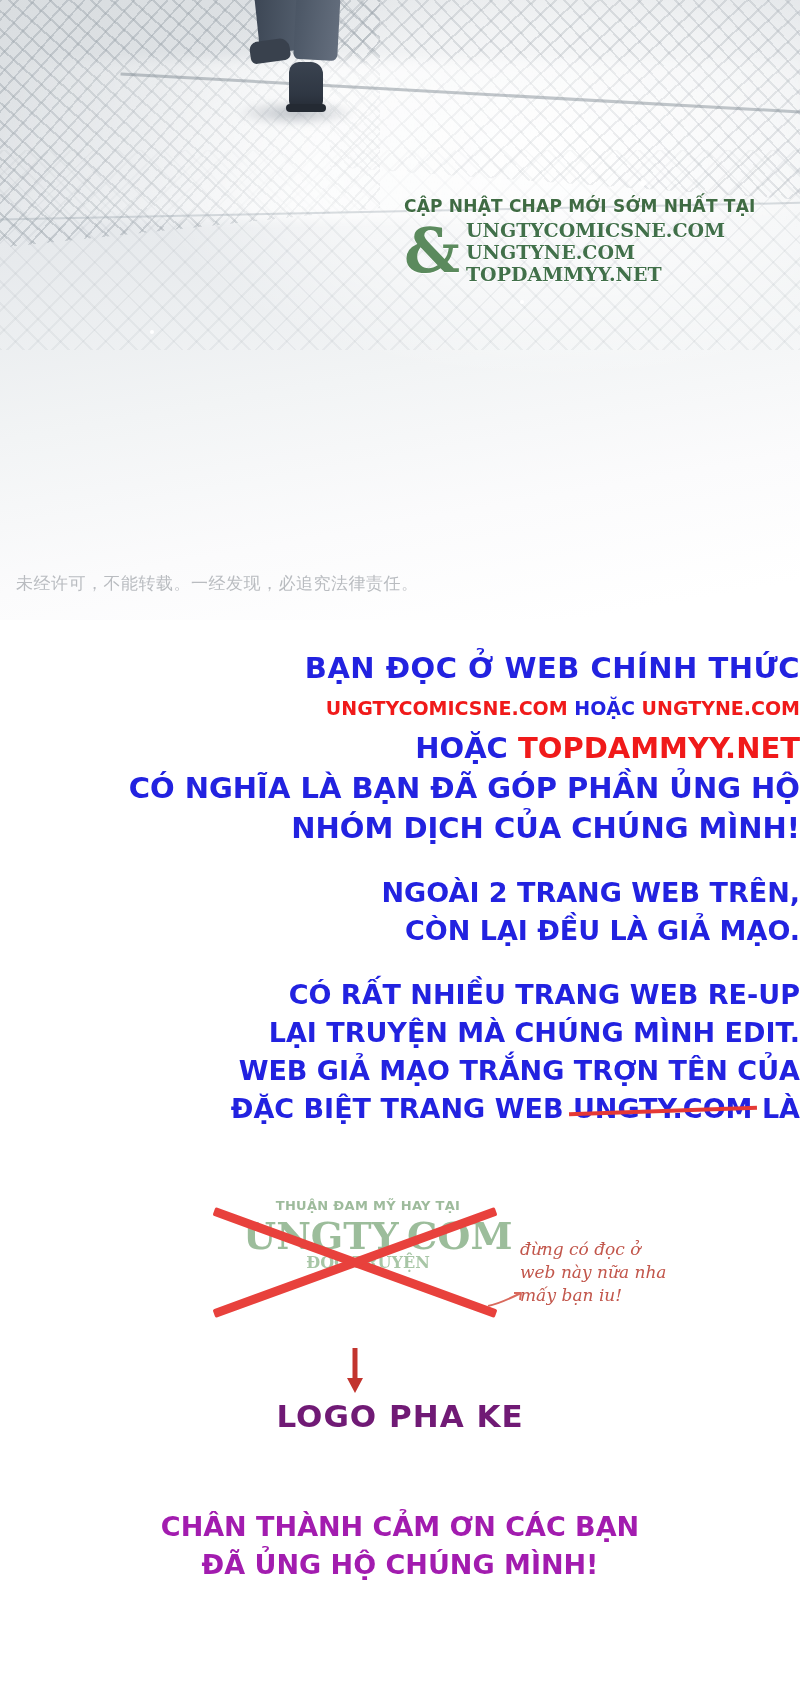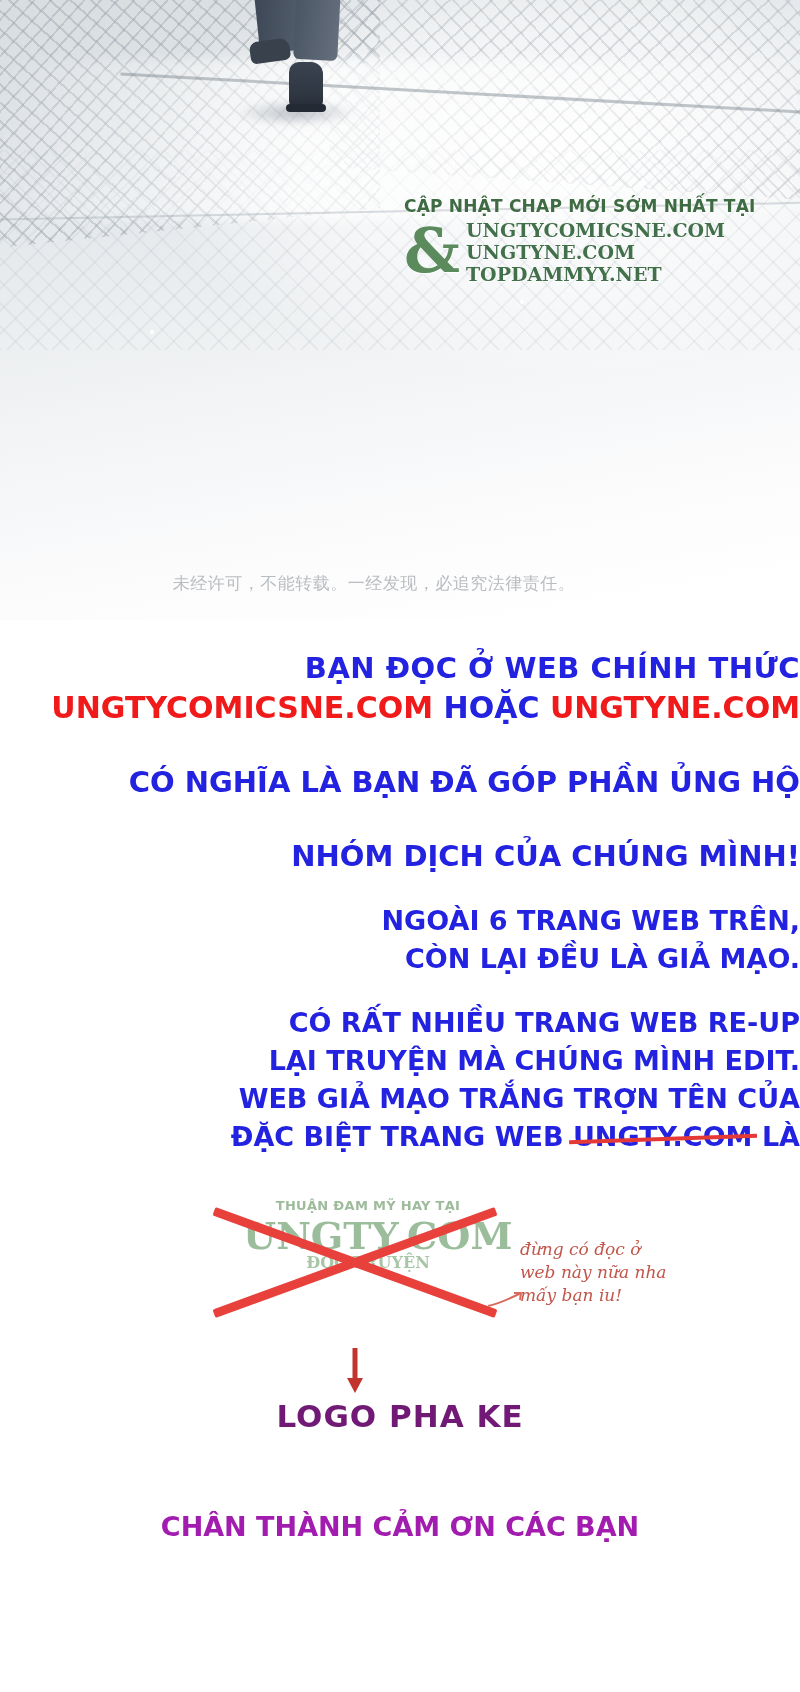--- a/index.html
+++ b/index.html
@@ -163,23 +163,23 @@
     font-weight: bold;
     font-size: 19px;
     line-height: 21px;
     color: #41704a;
     white-space: nowrap;
   }
 
   
   .cn-line {
     position: absolute;
-    left: 0; top: 572px;
+    left: 16px; top: 572px;
     width: 748px;
-    text-align: center;
+    text-align: left;
     font-family: "DejaVu Sans", sans-serif;
     font-size: 17px;
     color: #b9bcc0;
     letter-spacing: .5px;
   }
 
   
   .notice {
     position: absolute;
     left: 0; top: 648px;
@@ -189,26 +189,26 @@
     font-weight: bold;
   }
   .blue { color: #2222e0; }
   .red  { color: #f01a1a; }
   .l1 {
     font-size: 29px;
     line-height: 40px;
     letter-spacing: .5px;
   }
   .l2 {
-    font-size: 30px;
+    font-size: 19px;
     line-height: 40px;
     padding-left: 44px;
   }
   .l3 { font-size: 29px; line-height: 40px; }
-  .l4 { font-size: 29px; line-height: 40px; margin-top: 34px; }
+  .l4 { font-size: 29px; line-height: 40px; }
   .gap-a { height: 26px; }
   .l5 { font-size: 27px; line-height: 38px; color: #2222e0; }
   .gap-b { height: 26px; }
   .l6 { font-size: 27px; line-height: 38px; color: #2222e0; padding-left: 14px; }
 
   .strike {
     position: relative;
     color: #2222e0;
     white-space: nowrap;
   }
@@ -349,26 +349,29 @@
   </div>
 </div>
 
 <div class="cn-line">未经许可，不能转载。一经发现，必追究法律责任。</div>
 
 <div class="notice">
   <div class="l1 blue">BẠN ĐỌC Ở WEB CHÍNH THỨC</div>
   <div class="l2">
     <span class="red">UNGTYCOMICSNE.COM</span><span class="blue"> HOẶC </span><span class="red">UNGTYNE.COM</span>
   </div>
+  <div class="l3">
+    <span class="blue">HOẶC </span><span class="red">TOPDAMMYY.NET</span>
+  </div>
   <div class="l4 blue">CÓ NGHĨA LÀ BẠN ĐÃ GÓP PHẦN ỦNG HỘ</div>
   <div class="l4 blue">NHÓM DỊCH CỦA CHÚNG MÌNH!</div>
 
   <div class="gap-a"></div>
 
-  <div class="l5">NGOÀI 6 TRANG WEB TRÊN,</div>
+  <div class="l5">NGOÀI 2 TRANG WEB TRÊN,</div>
   <div class="l5">CÒN LẠI ĐỀU LÀ GIẢ MẠO.</div>
 
   <div class="gap-b"></div>
 
   <div class="l6">CÓ RẤT NHIỀU TRANG WEB RE-UP</div>
   <div class="l6">LẠI TRUYỆN MÀ CHÚNG MÌNH EDIT.</div>
   <div class="l6">WEB GIẢ MẠO TRẮNG TRỢN TÊN CỦA</div>
   <div class="l6">
     <span>ĐẶC BIỆT TRANG WEB </span><span class="strike">UNGTY.COM</span><span> LÀ</span>
   </div>
@@ -397,13 +400,14 @@
 
 <svg class="down-arrow" viewBox="0 0 20 46">
   <path d="M10 0 L10 32" stroke="#c2342e" stroke-width="5" fill="none"></path>
   <path d="M2 30 L10 45 L18 30 Z" fill="#c2342e"></path>
 </svg>
 
 <div class="logo-fake-label">LOGO PHA KE</div>
 
 <div class="thanks">
   <div>CHÂN THÀNH CẢM ƠN CÁC BẠN</div>
+  <div>ĐÃ ỦNG HỘ CHÚNG MÌNH!</div>
 </div>
 
 </body></html>

